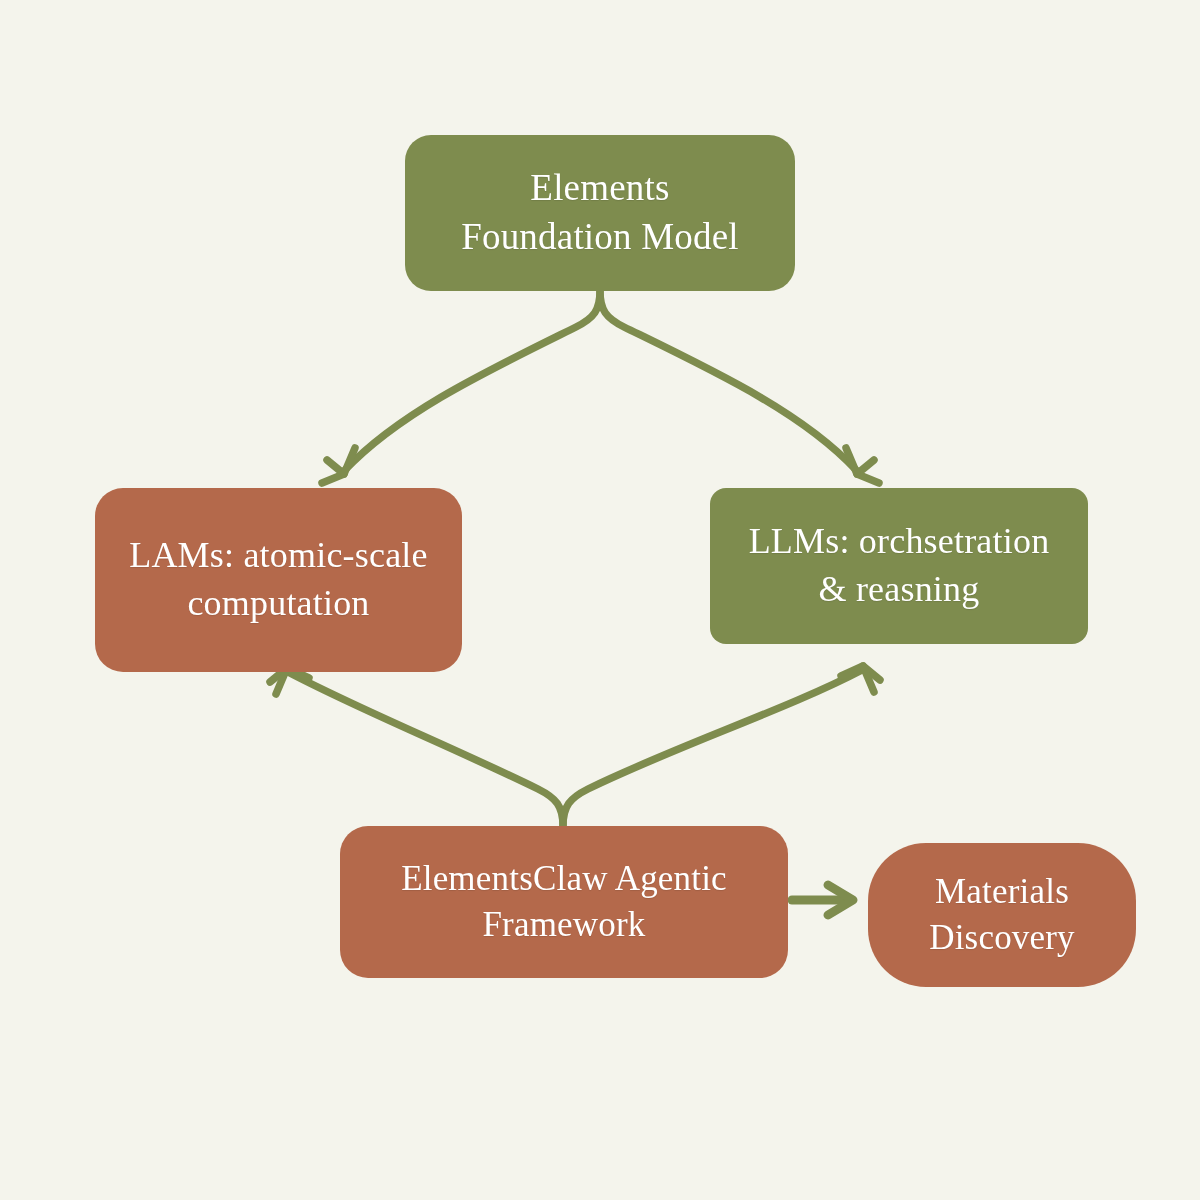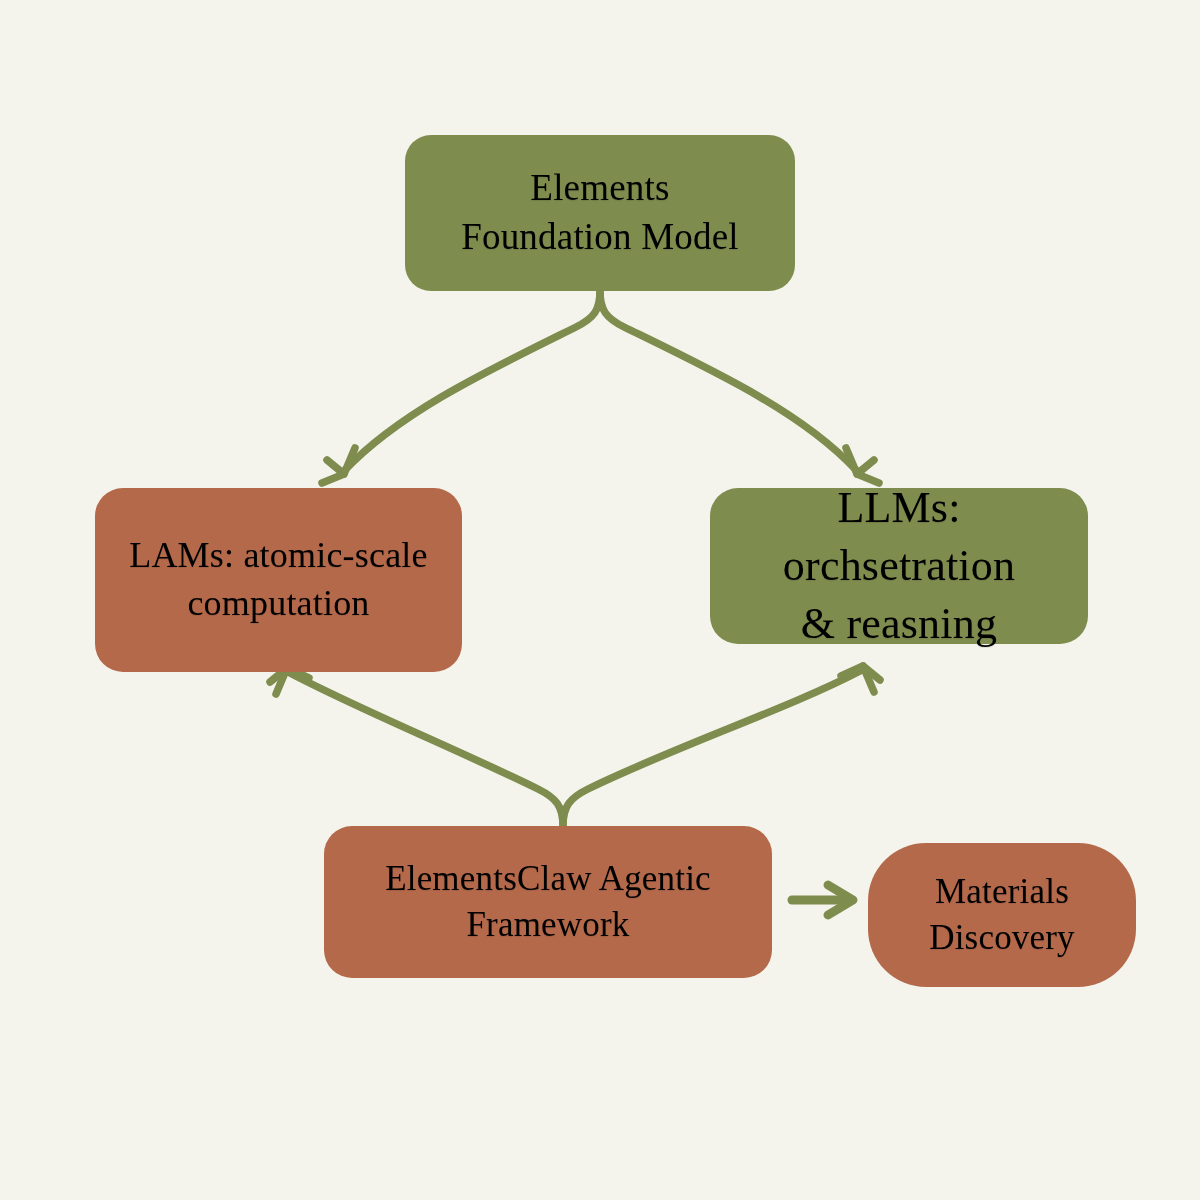--- a/index.html
+++ b/index.html
@@ -23,21 +23,21 @@
     inset: 0;
     width: 1200px;
     height: 1200px;
   }
   .node {
     position: absolute;
     display: flex;
     align-items: center;
     justify-content: center;
     text-align: center;
-    color: #000000;
+    color: #ffffff;
     box-sizing: border-box;
     line-height: 1.32;
     letter-spacing: .2px;
     padding: 6px 18px;
     z-index: 3;
     text-shadow: 0 1px 1px rgba(0,0,0,.10);
   }
   .node .label {
     display: block;
     white-space: pre-line;
@@ -52,25 +52,25 @@
   }
   #node-lams {
     left: 95px; top: 488px; width: 367px; height: 184px;
     background: #b4694b;
     border-radius: 28px;
     font-size: 36px;
   }
   #node-llms {
     left: 710px; top: 488px; width: 378px; height: 156px;
     background: #7e8c4e;
-    border-radius: 28px;
-    font-size: 44px;
+    border-radius: 16px;
+    font-size: 36px;
   }
   #node-framework {
-    left: 324px; top: 826px; width: 448px; height: 152px;
+    left: 340px; top: 826px; width: 448px; height: 152px;
     background: #b4694b;
     border-radius: 28px;
     font-size: 35px;
   }
   #node-discovery {
     left: 868px; top: 843px; width: 268px; height: 144px;
     background: #b4694b;
     border-radius: 58px;
     font-size: 35px;
   }

